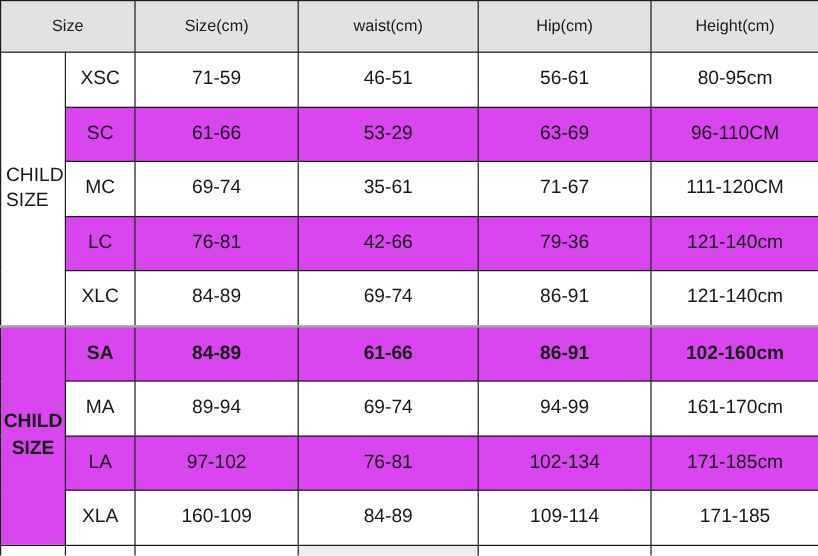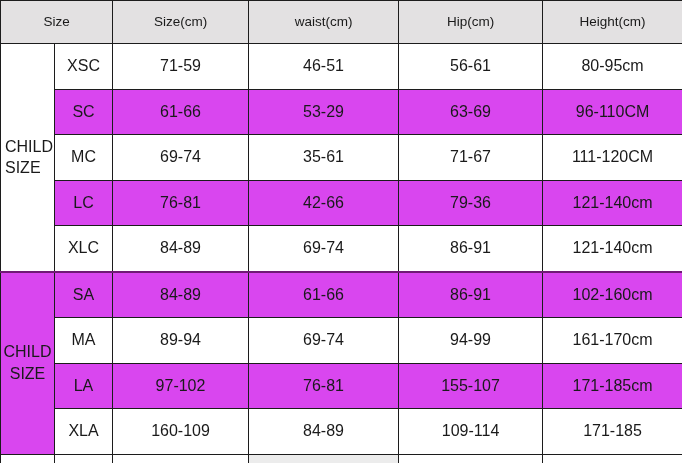--- a/index.html
+++ b/index.html
@@ -66,21 +66,22 @@
     padding-left: 4px;
   }
   .group-cell.adult {
     background: #e3e1e2;
     text-align: center;
   }
 
   
   .divider-top td,
   .divider-top .group-cell {
-    border-top: 2px solid #701a75;
+    border-top: 2px solid #a3a3a3;
+    font-weight: bold;
   }
 
   
   .clip-row td {
     height: 12px;
     background: #ffffff;
     border-bottom: none;
   }
   .clip-row td.clip-shade { background: #ececec; }
 </style>
@@ -170,21 +171,21 @@
       <td>89-94</td>
       <td>69-74</td>
       <td>94-99</td>
       <td>161-170cm</td>
     </tr>
 
     <tr class="data-row shaded">
       <td>LA</td>
       <td>97-102</td>
       <td>76-81</td>
-      <td>155-107</td>
+      <td>102-134</td>
       <td>171-185cm</td>
     </tr>
 
     <tr class="data-row plain">
       <td>XLA</td>
       <td>160-109</td>
       <td>84-89</td>
       <td>109-114</td>
       <td>171-185</td>
     </tr>

